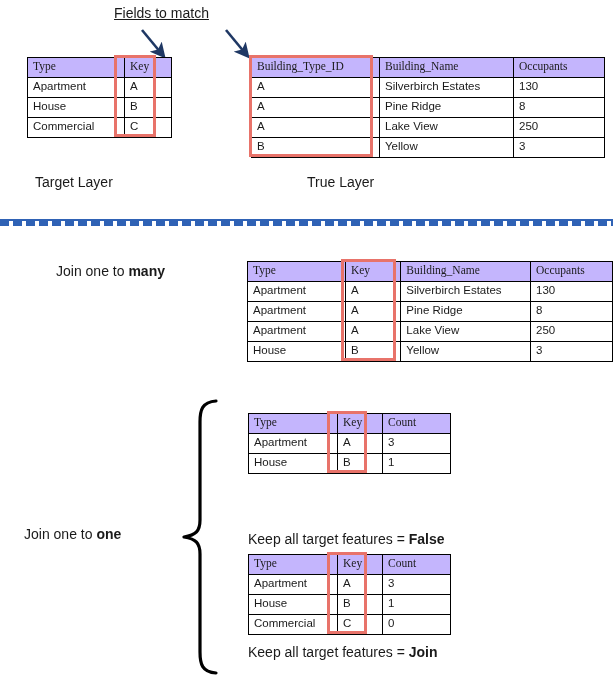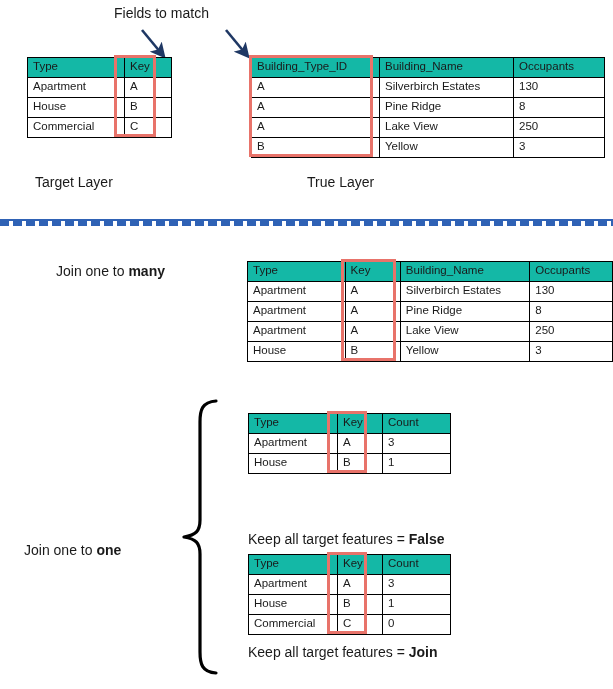--- a/index.html
+++ b/index.html
@@ -29,21 +29,22 @@
   .tbl td, .tbl th {
     border: 1px solid #000000;
     padding: 3px 4px 4px 5px;
     text-align: left;
     font-weight: normal;
     white-space: nowrap;
     height: 12px;
     overflow: hidden;
   }
   .tbl th {
-    background: #14b8a6;
+    background: #c4b5fd;
+    font-family: Liberation Serif, serif;
   }
 
   
   .hl {
     position: absolute;
     border: 3px solid #e8736a;
     box-sizing: border-box;
     pointer-events: none;
   }
 
@@ -64,21 +65,21 @@
     background-repeat: repeat-x;
     border-top: 2px solid #2f62b5;
     box-sizing: border-box;
   }
 
   svg { display: block; overflow: visible; }
 </style>
 </head>
 <body>
 
-<div class="abs lbl" style="left:114px; top:6px;">Fields to match</div>
+<div class="abs lbl" style="left:114px; top:6px;text-decoration:underline;">Fields to match</div>
 
 <div class="abs" style="left:140px; top:28px;">
   <svg width="40" height="32" viewBox="0 0 40 32">
     <defs>
       <marker id="ah1" markerWidth="6" markerHeight="6" refX="3.2" refY="3" orient="auto" markerUnits="strokeWidth">
         <path d="M0,0 L6,3 L0,6 L1.4,3 z" fill="#1f3864"></path>
       </marker>
     </defs>
     <line x1="2" y1="2" x2="21" y2="25" stroke="#1f3864" stroke-width="2.6" marker-end="url(#ah1)"></line>
   </svg>
@@ -210,21 +211,21 @@
     <path d="M38,3
              C24,4 22,12 22,24
              L22,122
              C22,133 18,137 6,139
              C18,141 22,145 22,156
              L22,254
              C22,266 24,274 38,275" fill="none" stroke="#000000" stroke-width="3.2" stroke-linecap="round" stroke-linejoin="round"></path>
   </svg>
 </div>
 
-<div class="abs lbl" style="left:24px; top:543px;">
+<div class="abs lbl" style="left:24px; top:527px;">
   <span>Join one to </span><span class="b">one</span>
 </div>
 
 <div class="abs" style="left:248px; top:413px;">
   <table class="tbl">
     <thead>
       <tr>
         <th style="width:79px;">Type</th>
         <th style="width:35px;">Key</th>
         <th style="width:58px;">Count</th>

